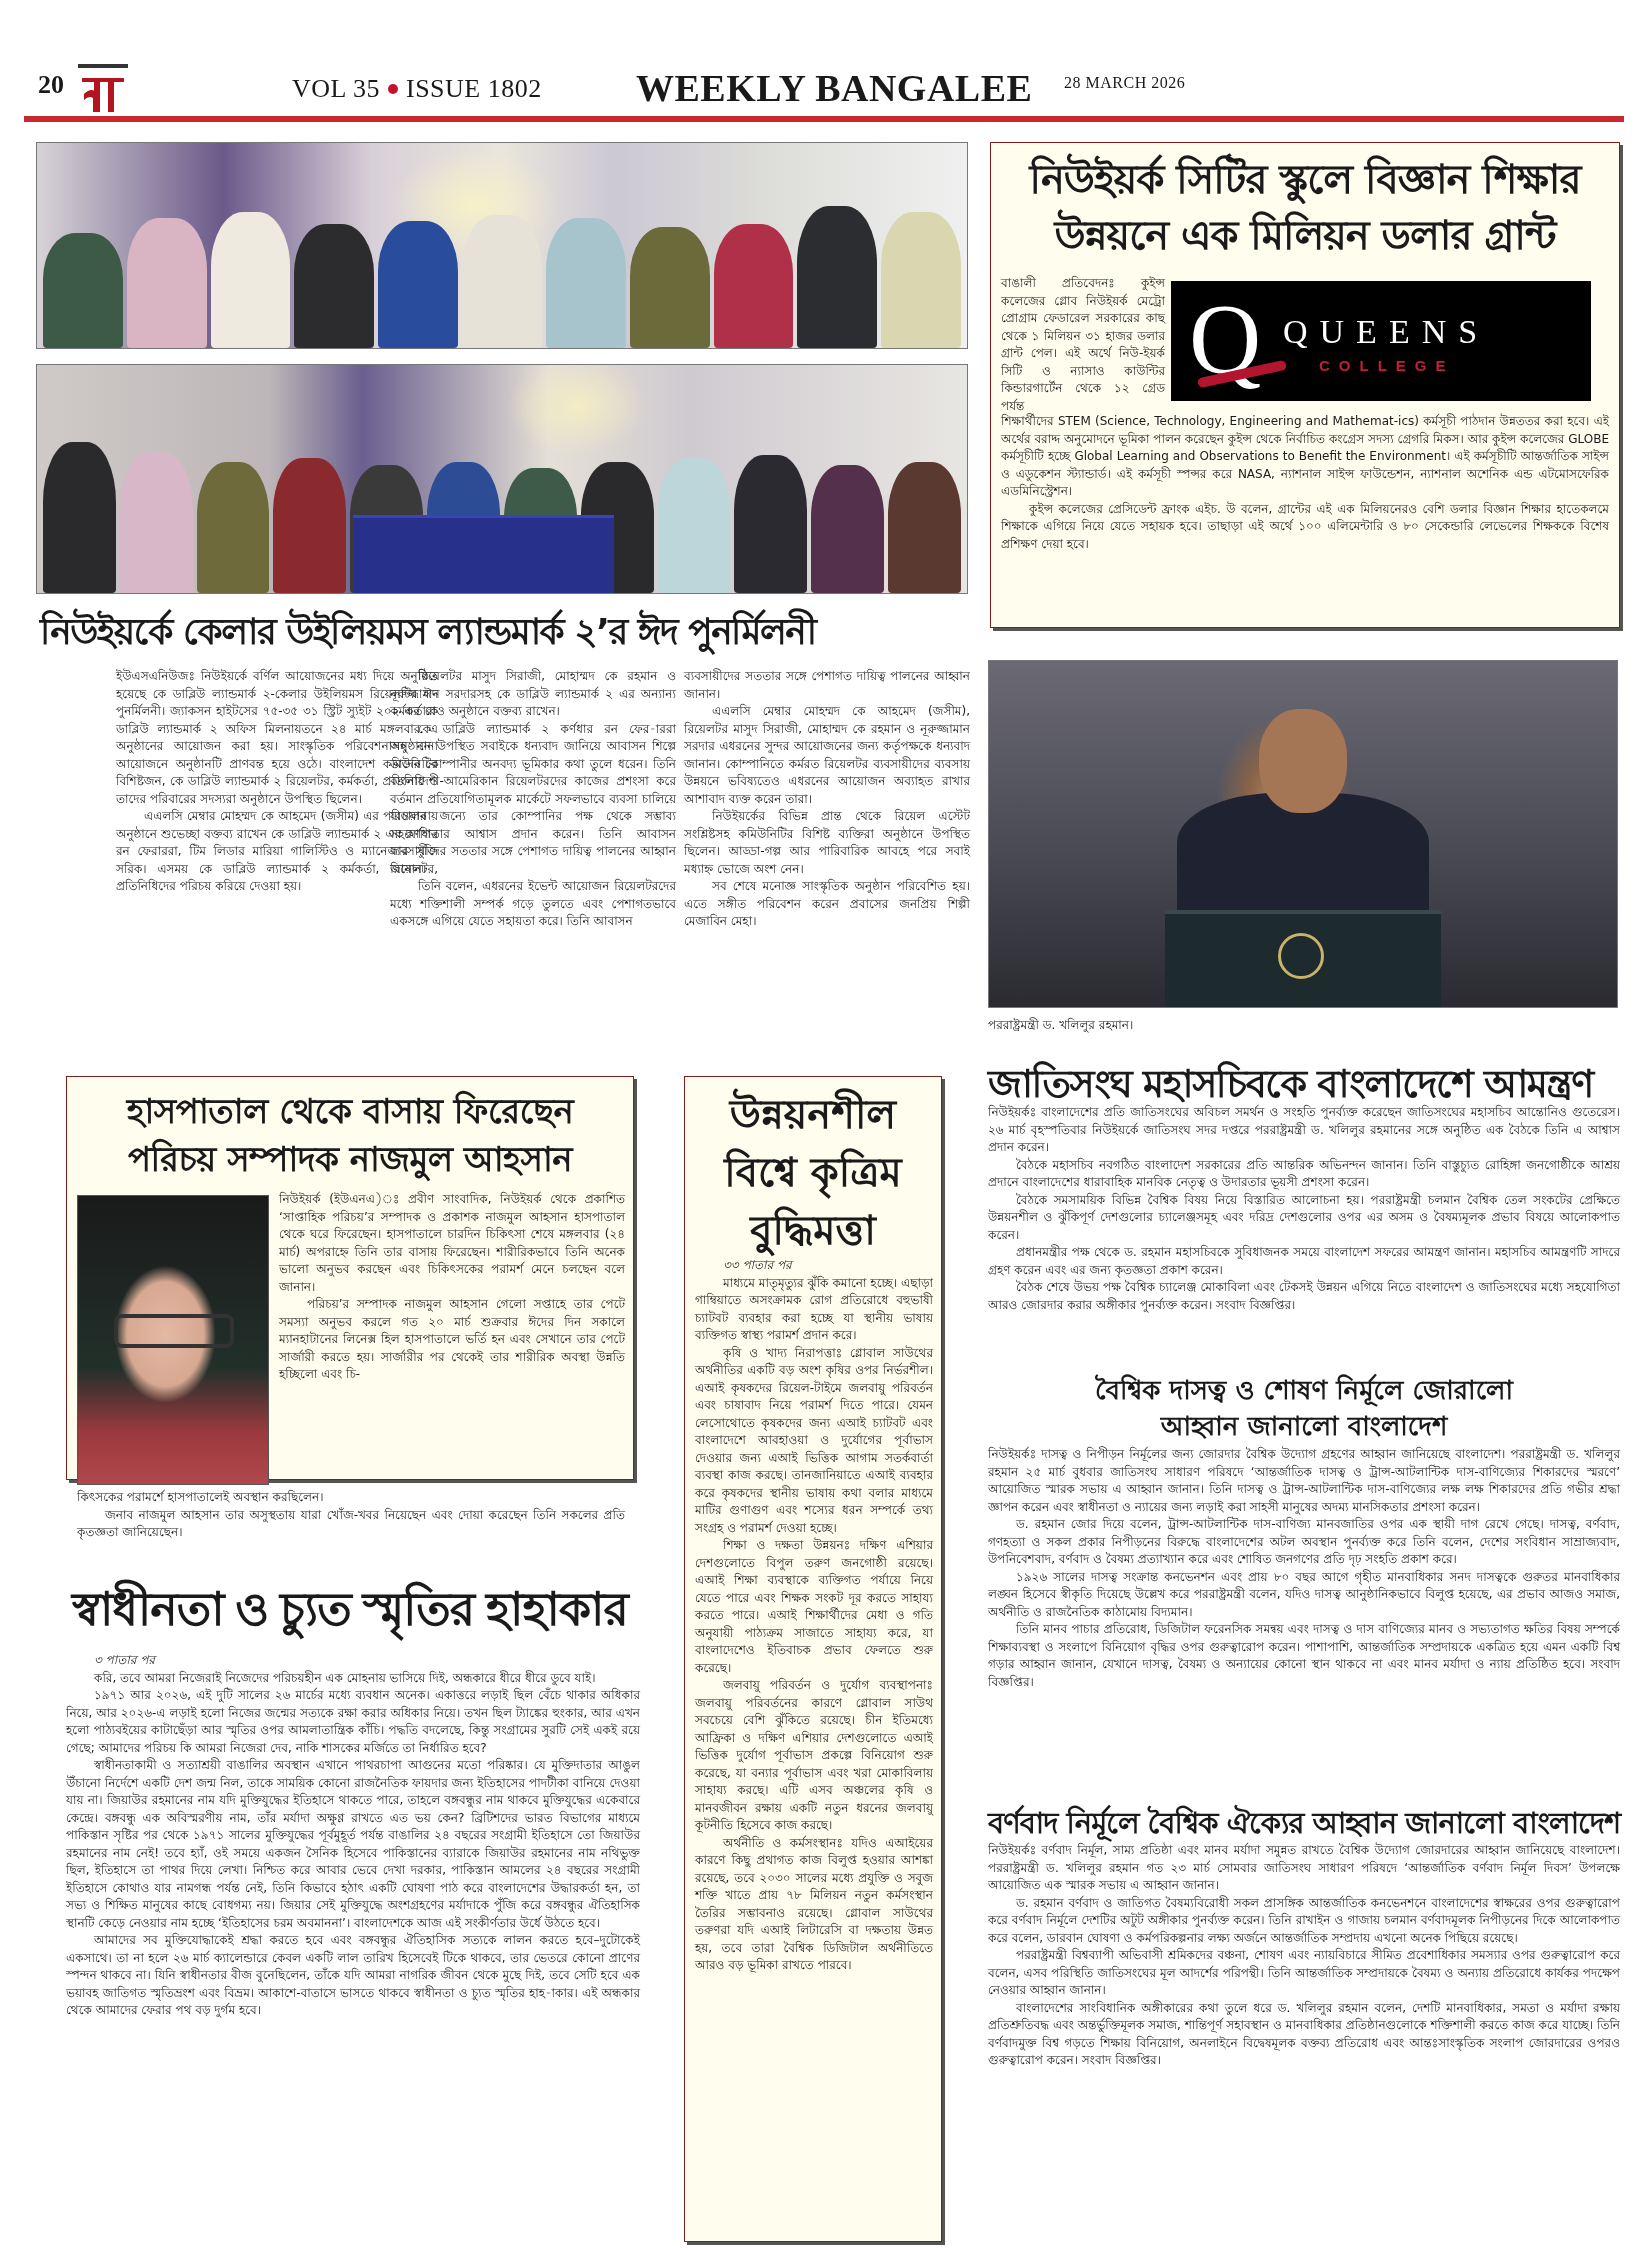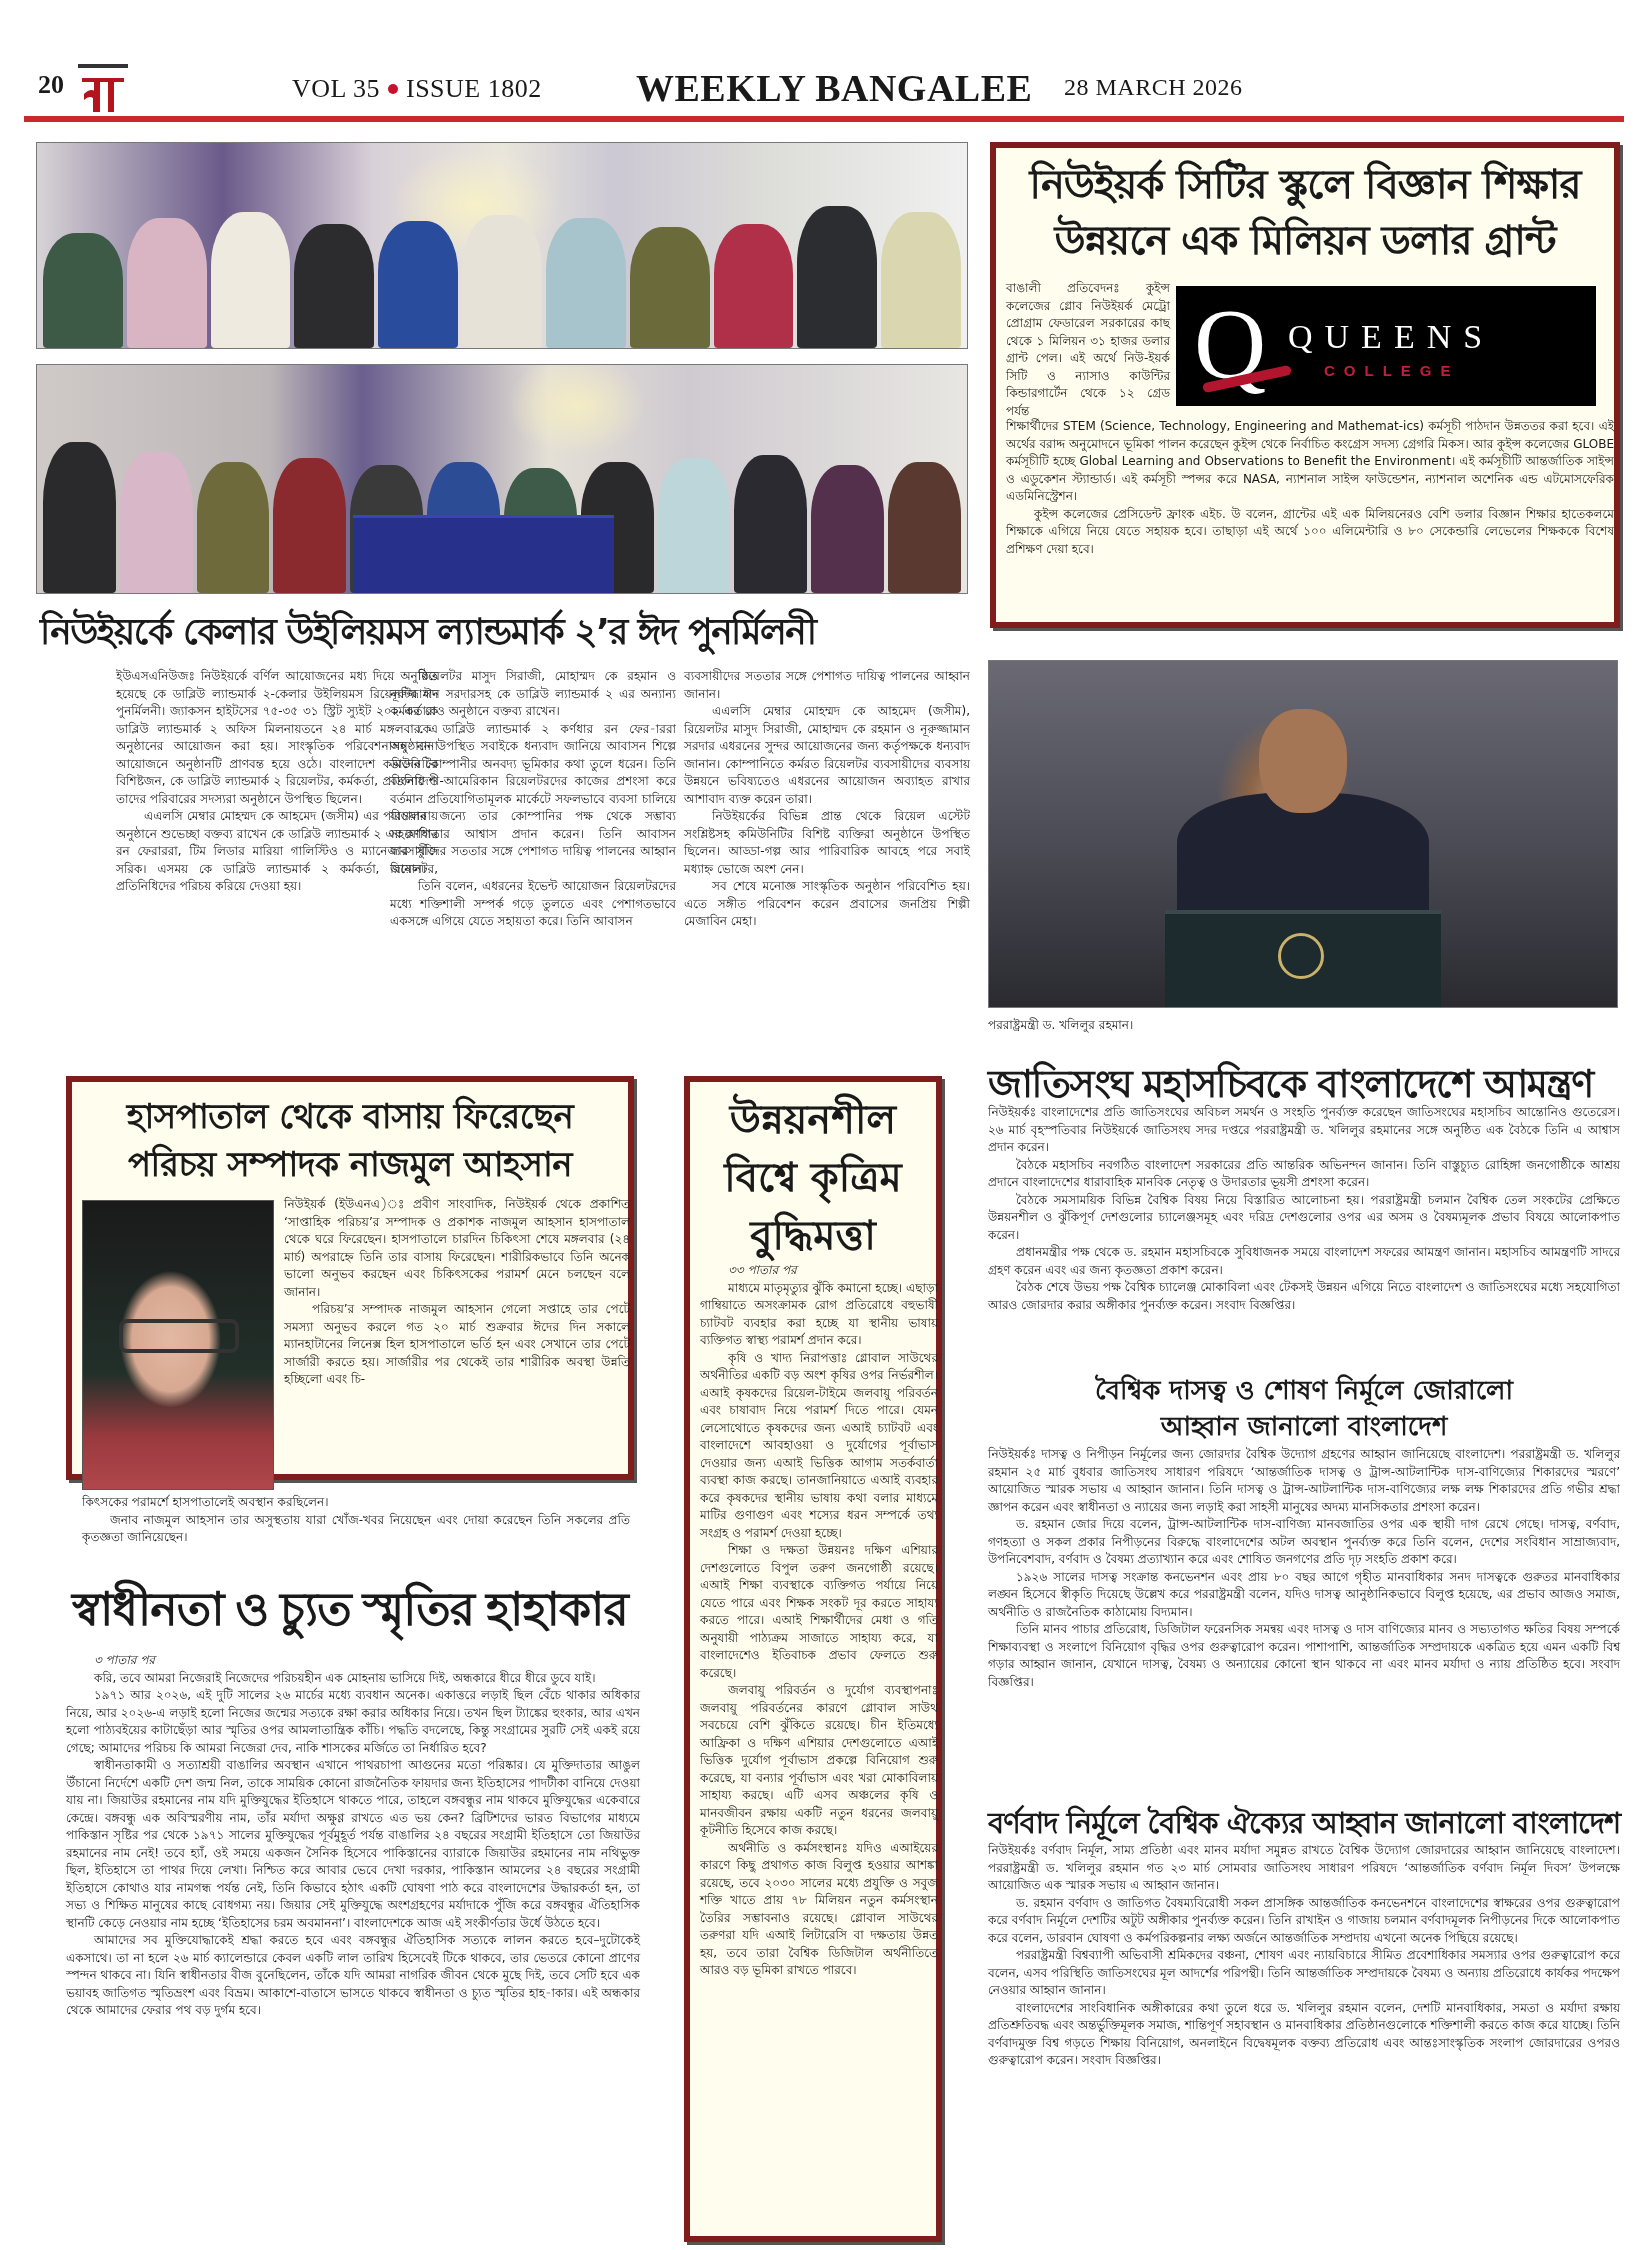--- a/index.html
+++ b/index.html
@@ -6,21 +6,21 @@
   html, body { width: 1650px; height: 2250px; background: #ffffff; overflow: hidden; }
   body { position: relative; font-family: "DejaVu Serif", serif; color: #1a1a1a; }
 
   
   .masthead { position: absolute; left: 24px; top: 62px; width: 1600px; height: 66px; }
   .mast-page { position: absolute; left: 14px; top: 8px; font-family: "Liberation Serif", serif; font-size: 26px; font-weight: bold; }
   .mast-logo { position: absolute; left: 54px; top: 2px; width: 50px; height: 56px; }
   .mast-vol { position: absolute; left: 268px; top: 12px; font-family: "Liberation Serif", serif; font-size: 26px; letter-spacing: 0.5px; }
   .mast-dot { display: inline-block; width: 10px; height: 10px; background: #c8102e; border-radius: 50%; margin: 0 8px 4px; vertical-align: middle; }
   .mast-title { position: absolute; left: 612px; top: 4px; font-family: "Liberation Serif", serif; font-size: 38px; font-weight: bold; letter-spacing: 0.5px; }
-  .mast-date { position: absolute; left: 1040px; top: 12px; font-family: "Liberation Serif", serif; font-size: 24px; letter-spacing: 0.5px; }
+  .mast-date { position: absolute; left: 1040px; top: 12px; font-family: "Liberation Serif", serif; font-size: 16px; letter-spacing: 0.5px; }
   .mast-rule { position: absolute; left: 0; top: 54px; width: 1600px; height: 6px; background: #c8282e; }
 
   
   .photo { position: absolute; border: 1px solid #777; overflow: hidden; }
   .photo-a { left: 36px; top: 142px; width: 932px; height: 207px;
     background:
       radial-gradient(ellipse 120px 80px at 47% 30%, #f7f0c8 0%, rgba(247,240,200,0) 70%),
       linear-gradient(90deg, #d8d4d6 0%, #6a5a8a 20%, #d8d0d8 36%, #e9e6dc 50%, #ccc8d4 62%, #dcdcd8 78%, #f0f0f0 100%); }
   .photo-b { left: 36px; top: 364px; width: 932px; height: 230px;
     background:
@@ -34,21 +34,21 @@
     background:
       radial-gradient(ellipse 90px 110px at 47% 40%, #b98c6a 0%, #8a6448 40%, rgba(60,55,60,0) 75%),
       linear-gradient(180deg, #6b6a74 0%, #4a4a54 55%, #2a2a30 100%); }
   .un-podium { position: absolute; left: 28%; bottom: 0; width: 44%; height: 28%; background: #1d2a2e; border-top: 4px solid #3a4a4a; }
   .un-emblem { position: absolute; left: 46%; bottom: 8%; width: 46px; height: 46px; border-radius: 50%; border: 3px solid #c9b26a; }
   .un-suit { position: absolute; left: 30%; bottom: 26%; width: 40%; height: 36%; background: #1f2230; border-radius: 40% 40% 0 0; }
   .un-head { position: absolute; left: 43%; top: 14%; width: 14%; height: 30%; background: #a57656; border-radius: 45%; }
   .un-caption { position: absolute; left: 988px; top: 1016px; font-size: 12px; font-family: "DejaVu Sans", sans-serif; }
 
   
-  .box { position: absolute; background: #fffdee; border: 6px solid #7f1d1d; box-shadow: 3px 3px 0 #555; }
+  .box { position: absolute; background: #fffdee; border: 1px solid #7f1d1d; box-shadow: 3px 3px 0 #555; }
   .box-grant { left: 990px; top: 142px; width: 630px; height: 486px; }
   .box-grant .headline { font-size: 40px; font-weight: bold; text-align: center; line-height: 56px; padding-top: 8px; font-family: "DejaVu Sans", sans-serif; letter-spacing: -1px; }
   .qc-logo { position: absolute; left: 180px; top: 138px; width: 420px; height: 120px; background: #000; }
   .qc-q { position: absolute; left: 18px; top: 8px; font-family: "Liberation Serif", serif; color: #fff; font-size: 100px; line-height: 100px; }
   .qc-swoosh { position: absolute; left: 26px; top: 88px; width: 90px; height: 10px; background: #b3142e; transform: rotate(-12deg); border-radius: 6px; }
   .qc-queens { position: absolute; left: 112px; top: 32px; font-family: "Liberation Serif", serif; color: #fff; font-size: 34px; letter-spacing: 12px; }
   .qc-college { position: absolute; left: 148px; top: 76px; font-family: "Liberation Sans", sans-serif; color: #c51d3b; font-size: 15px; font-weight: bold; letter-spacing: 9px; }
 
   .body-text { font-family: "DejaVu Sans", sans-serif; font-size: 12px; line-height: 17.5px; text-align: justify; color: #1a1a1a; }
   .body-text p { text-indent: 28px; }

